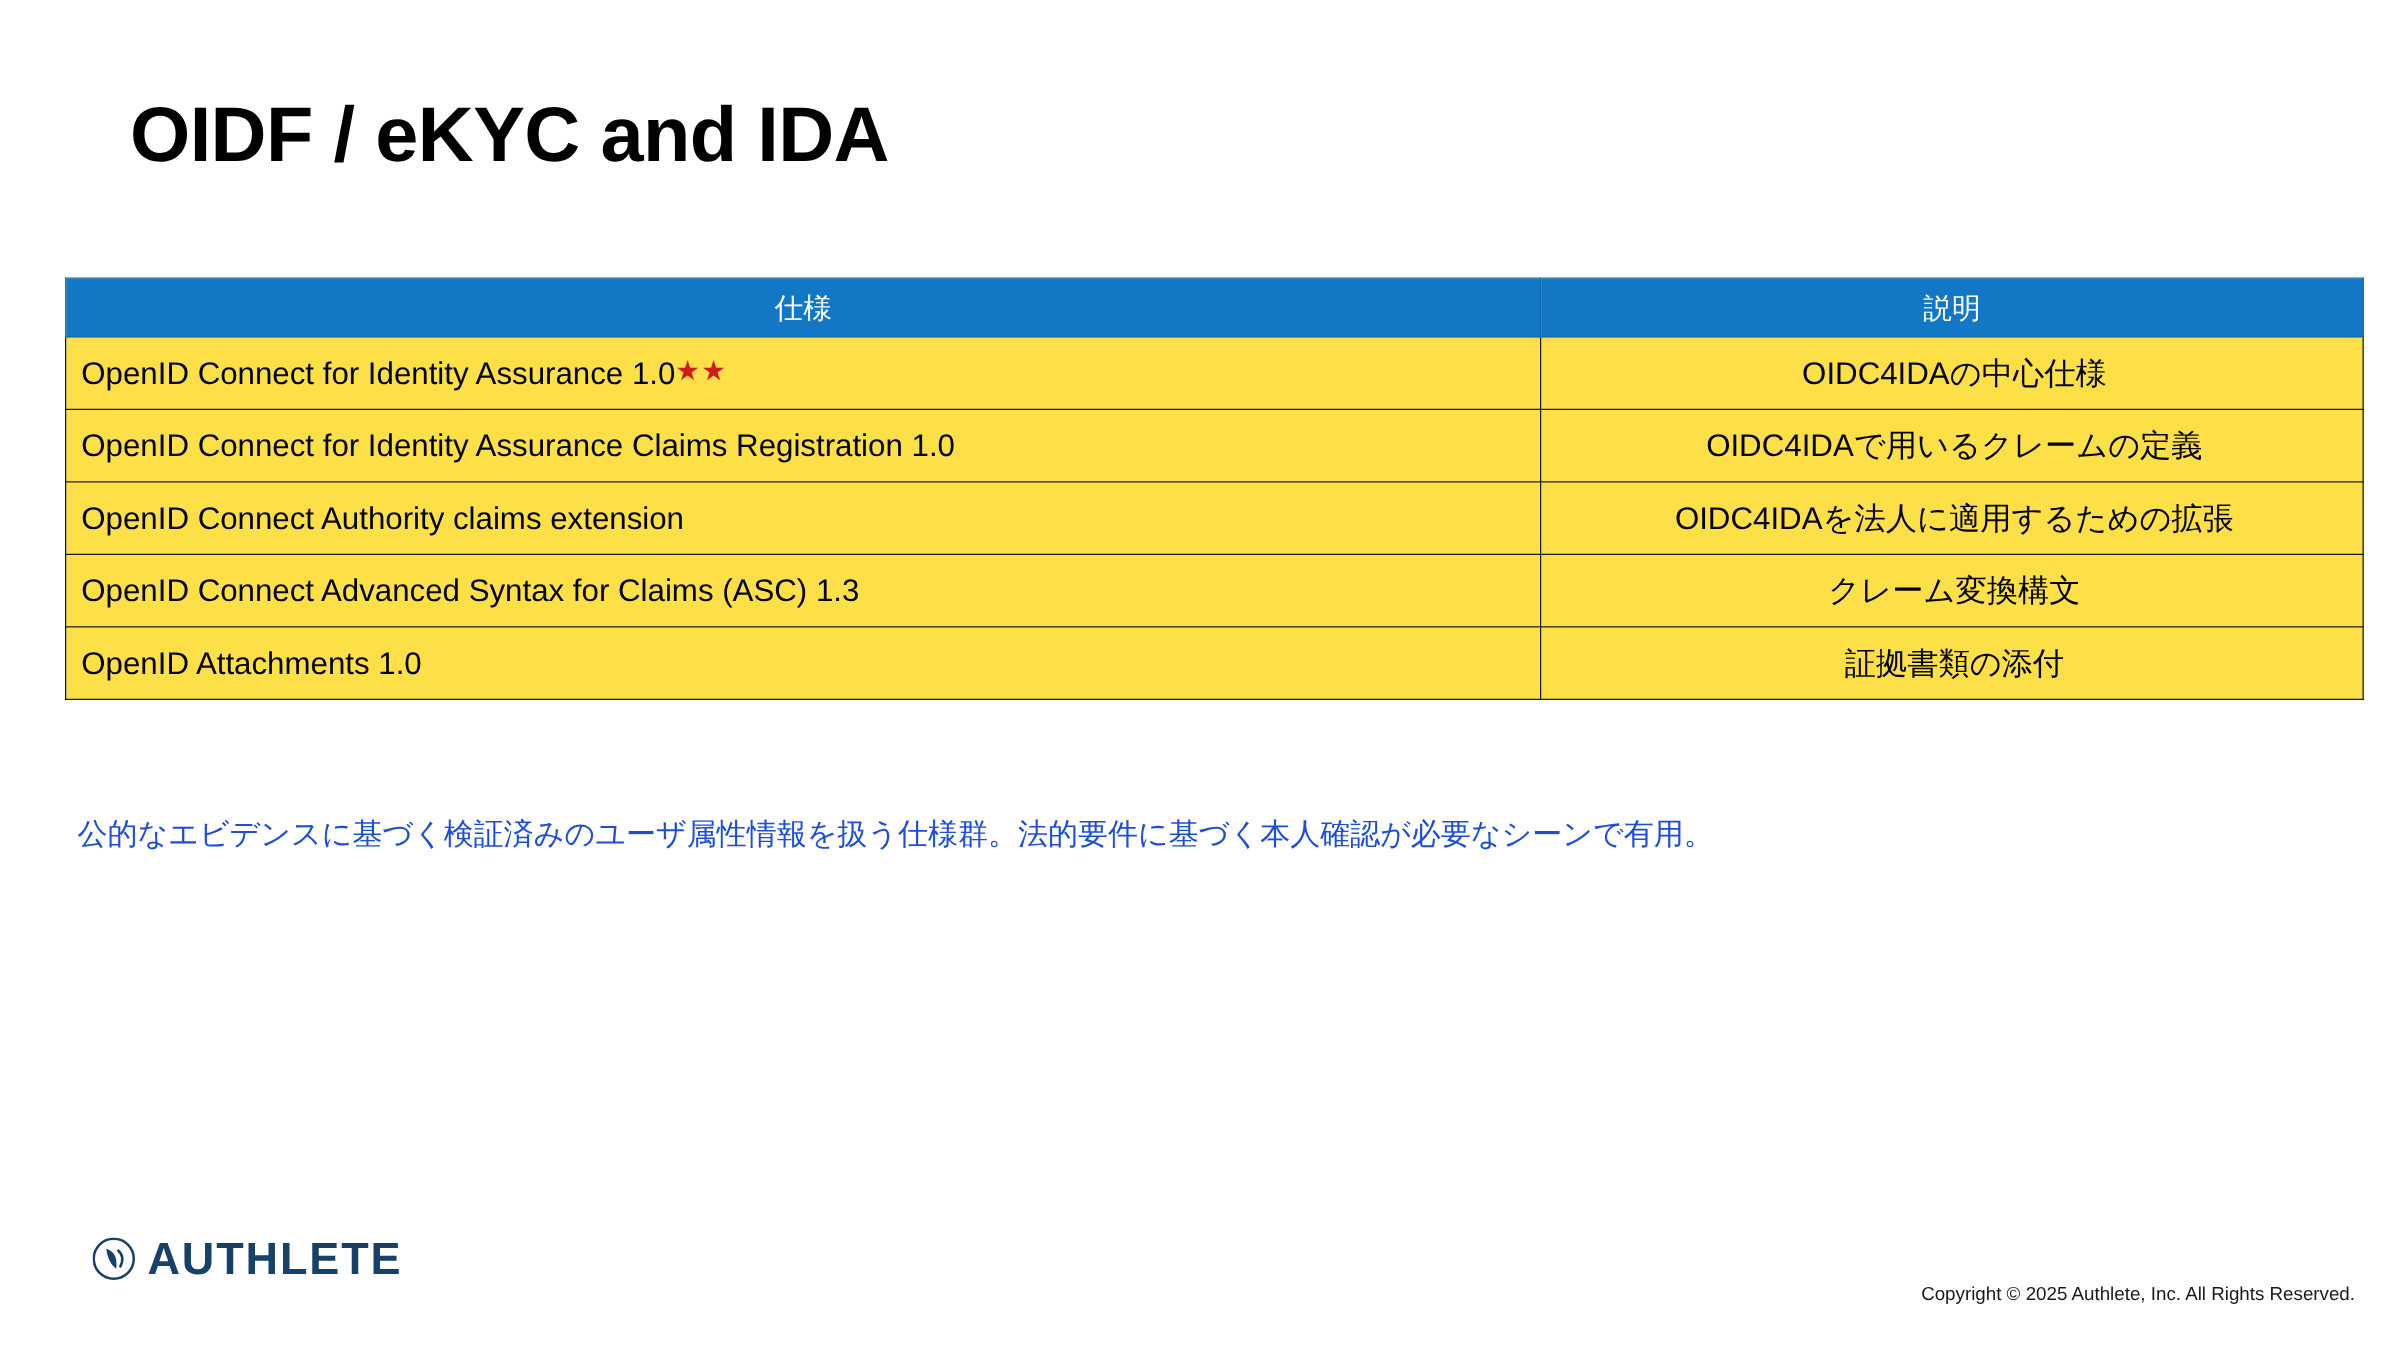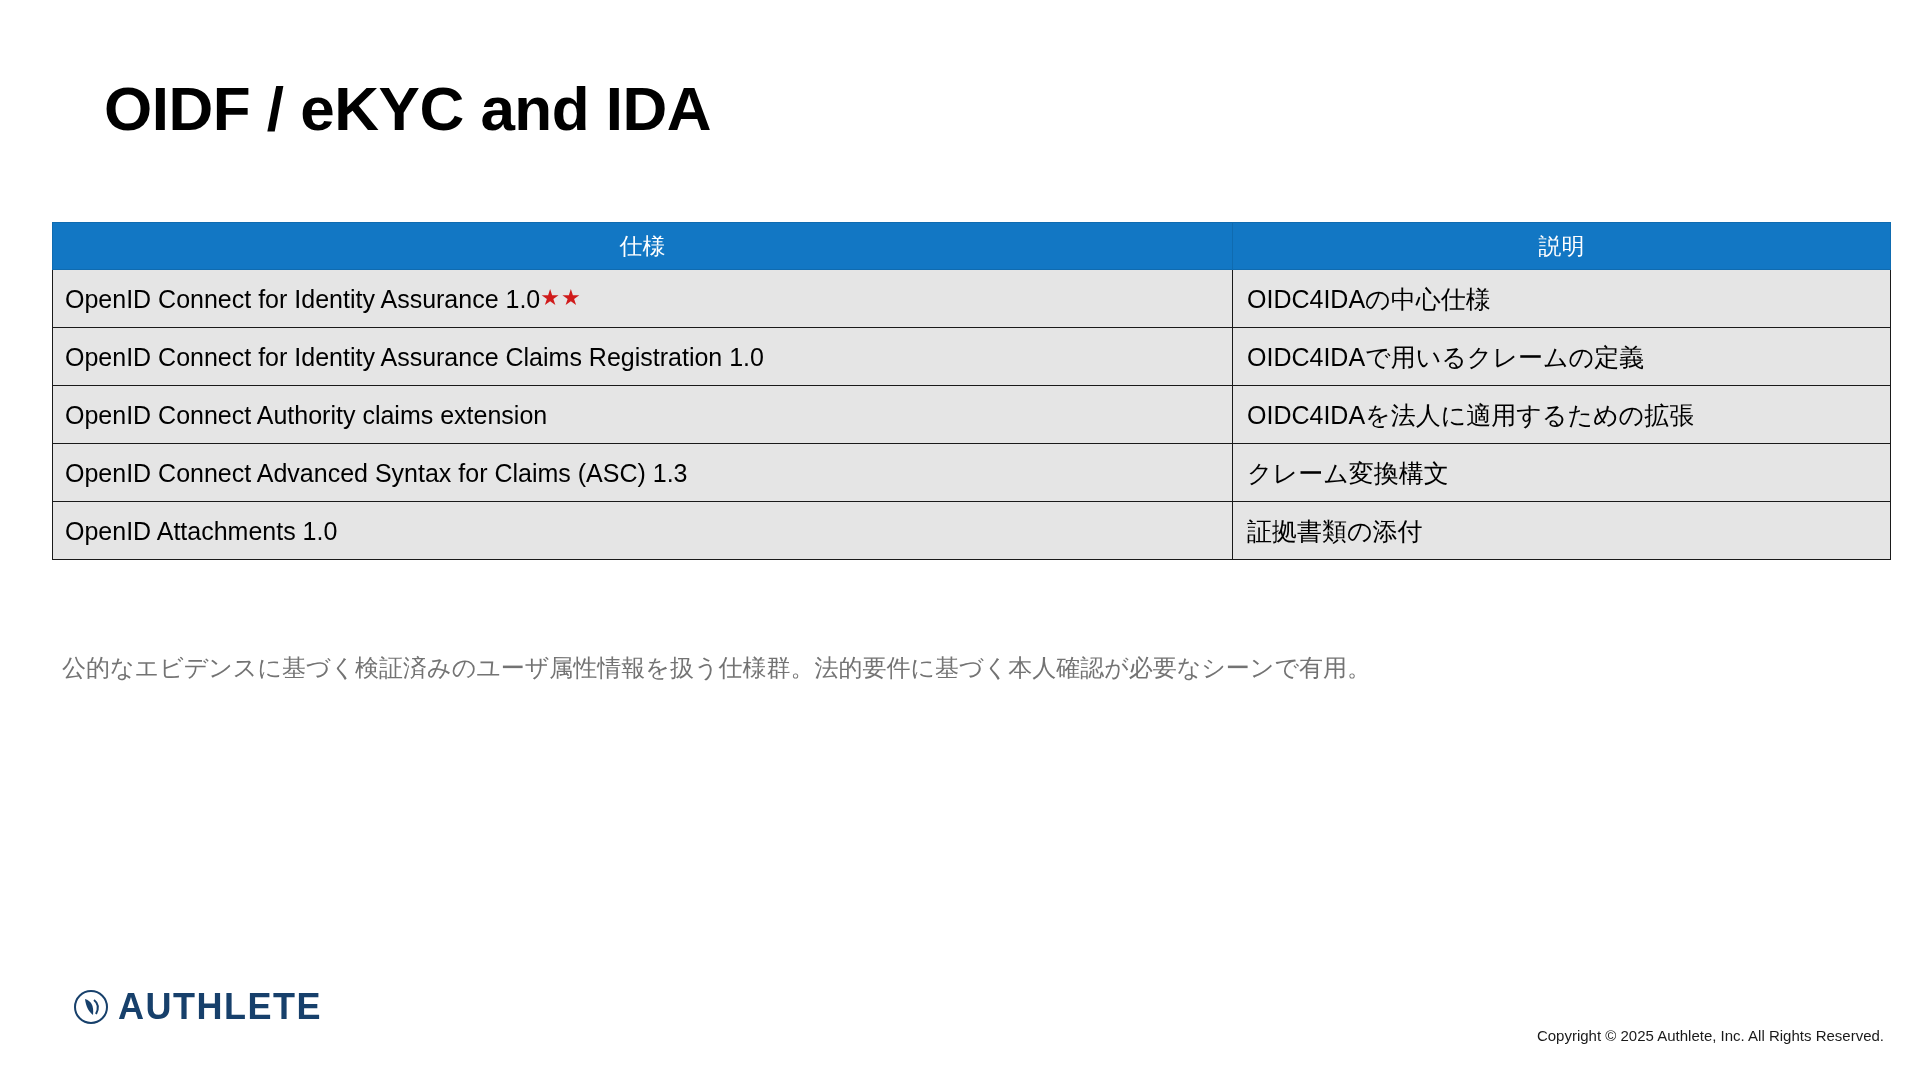--- a/index.html
+++ b/index.html
@@ -55,43 +55,44 @@
     text-align: center;
     height: 46px;
     border-color: #0f6bb0;
   }
   .col-spec { width: 1180px; }
   .col-desc { width: 658px; }
   .spec-table tbody td {
     height: 57px;
     font-size: 25px;
     line-height: 1.2;
-    background: #e5e5e5;
+    background: #fde047;
     margin-top: 23px;
   }
   .cell-inner {
     padding: 0 10px 0 12px;
     display: block;
   }
   .cell-desc {
     padding-left: 14px;
+    text-align: center;
   }
   .star {
     color: #d01b1b;
     font-size: 22px;
     letter-spacing: 1px;
     vertical-align: 3px;
   }
   .table-note {
     position: absolute;
     left: 62px;
     top: 652px;
     font-size: 24px;
     line-height: 1.35;
-    color: #737373;
+    color: #1d4ed8;
     white-space: nowrap;
   }
   .logo {
     position: absolute;
     left: 74px;
     bottom: 52px;
     display: flex;
     align-items: center;
     gap: 10px;
   }

